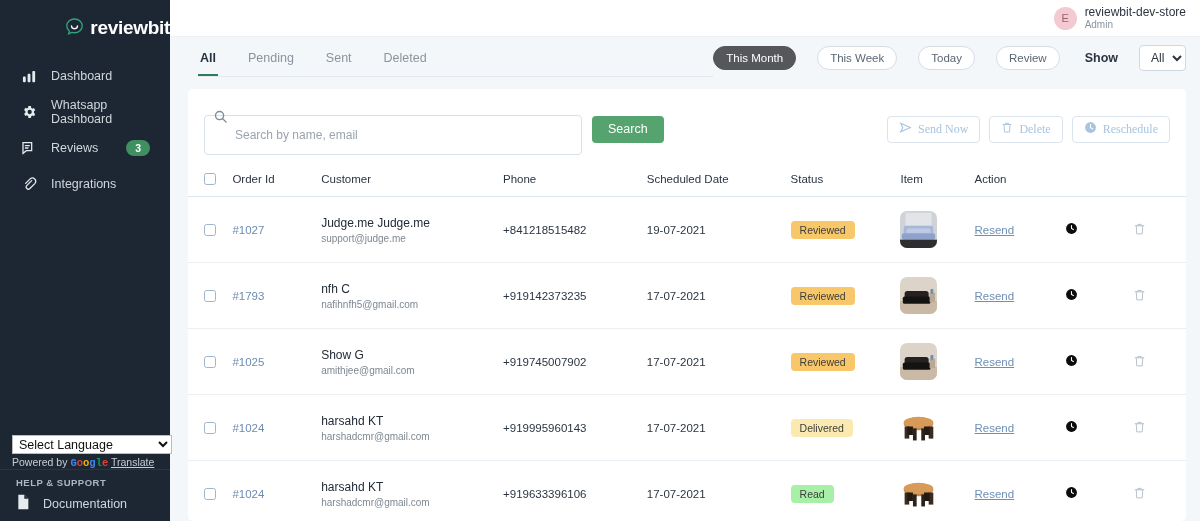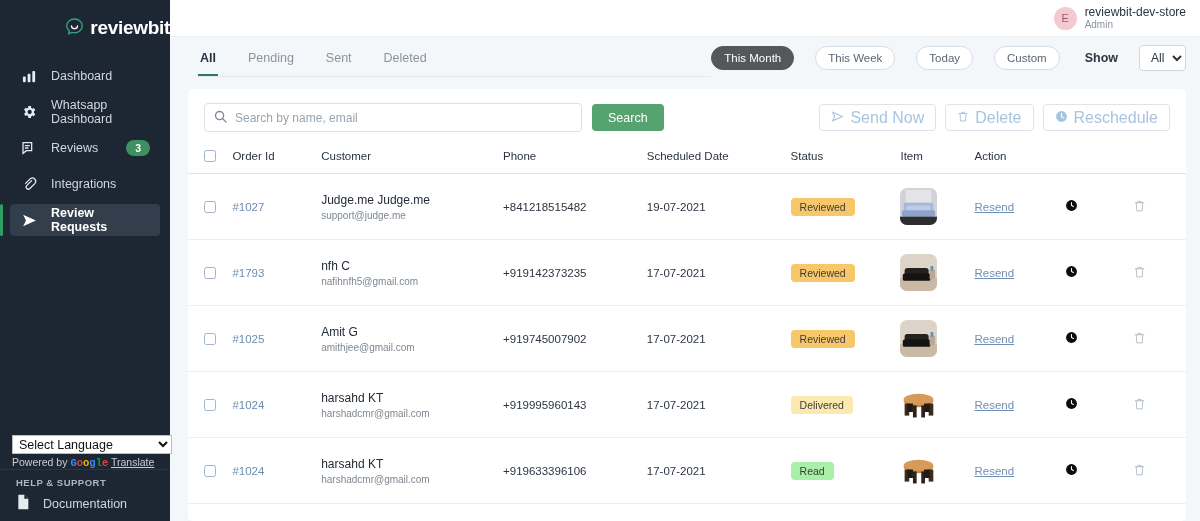--- a/index.html
+++ b/index.html
@@ -81,33 +81,33 @@
   .show-lbl { font-size: 12.5px; color: #2b3541; font-weight: bold; margin-left: 4px; }
   .show-sel {
     font-family: "Liberation Sans", sans-serif; font-size: 12px; color: #2b3541;
     border: 1px solid #cfd8e0; border-radius: 4px; background: #fff; padding: 4px 4px 4px 7px; cursor: pointer;
   }
 
   .card { background: #fff; margin: 12px 14px 0 18px; border-radius: 5px; flex: 1; display: flex; flex-direction: column; overflow: hidden; }
   .cardtop { display: flex; align-items: center; padding: 14px 16px 12px 16px; }
   .searchwrap { position: relative; width: 378px; }
   .searchinput {
-    width: 100%; height: 29px; border: 1px solid #d8e0e8; border-radius: 4px;
-    padding: 0 8px 0 30px; font-size: 12px; font-family: "Liberation Sans", sans-serif; color: #2b3541;
+    width: 100%; height: 40px; border: 1px solid #d8e0e8; border-radius: 4px;
+    padding: 0 8px 0 30px; font-size: 12px; font-family: "Liberation Sans", sans-serif; color: #2b3541; margin-top: 12px;
   }
   .searchinput::placeholder { color: #9aa4ae; }
   .search-icon { position: absolute; left: 9px; top: 6px; }
   .searchbtn {
     margin-left: 10px; background: #55a36f; color: #fff; border: none; border-radius: 4px;
     font-size: 12.5px; height: 27px; padding: 0 16px; cursor: pointer; font-family: "Liberation Sans", sans-serif;
   }
   .actions { margin-left: auto; display: flex; gap: 9px; }
   .act-btn {
     display: flex; align-items: center; gap: 6px; border: 1px solid #dbe4ec; border-radius: 4px;
-    background: #fff; color: #a8c4de; font-size: 16px; height: 27px; padding: 0 11px; cursor: pointer;
+    background: #fff; color: #a8c4de; font-size: 12px; height: 27px; padding: 0 11px; cursor: pointer; font-family: Liberation Serif, serif;
   }
 
   table { width: 100%; border-collapse: collapse; }
   thead th {
     font-size: 11.5px; color: #2b3541; font-weight: normal; text-align: left;
     padding: 6px 0 11px 0; border-bottom: 1px solid #dde5ec;
   }
   tbody td { padding: 14px 0; border-bottom: 1px solid #eaeff4; vertical-align: middle; font-size: 11.5px; color: #2b3541; }
   .c-check { width: 42px; padding-left: 16px; }
   .c-order { width: 84px; }
@@ -181,28 +181,20 @@
 
       <div class="nav-item">
         <span class="ico">
           <svg width="16" height="16" viewBox="0 0 24 24" fill="none" stroke="#e6ebf0" stroke-width="1.9" stroke-linecap="round">
             <path d="M16 7l-7.5 7.5a3.2 3.2 0 004.5 4.5L21 11a5 5 0 00-7-7l-7 7"></path>
           </svg>
         </span>
         <span>Integrations</span>
       </div>
 
-      <div class="nav-item active">
-        <span class="ico">
-          <svg width="17" height="17" viewBox="0 0 24 24" fill="#ffffff">
-            <path d="M3 4l18 8-18 8 4-8-4-8z"></path>
-          </svg>
-        </span>
-        <span>Review Requests</span>
-      </div>
     </nav>
 
     <div class="translate-box">
       <select class="gt-select">
         <option>Select Language</option>
       </select>
       <div class="gt-powered">
         <span>Powered by</span>
         <span class="gt-g"><span>G</span><span>o</span><span>o</span><span>g</span><span>l</span><span>e</span></span>
         <span class="gt-link">Translate</span>
@@ -239,21 +231,21 @@
       <div class="tabs">
         <div class="tab active">All</div>
         <div class="tab">Pending</div>
         <div class="tab">Sent</div>
         <div class="tab">Deleted</div>
       </div>
       <div class="rangebtns">
         <div class="pill active">This Month</div>
         <div class="pill">This Week</div>
         <div class="pill">Today</div>
-        <div class="pill">Custom</div>
+        <div class="pill">Review</div>
         <span class="show-lbl">Show</span>
         <select class="show-sel">
           <option>All</option>
         </select>
       </div>
     </div>
 
     <div class="card">
       <div class="cardtop">
         <div class="searchwrap">
@@ -375,21 +367,21 @@
               <td class="c-del"><span class="trash-ico"><svg width="13" height="14" viewBox="0 0 24 24" fill="none" stroke="#b7bfc7" stroke-width="1.8" stroke-linecap="round">
                     <path d="M4 6h16M9 6V3.5h6V6M6 6l1 15h10l1-15"></path>
                   </svg></span></td>
             </tr>
             <tr>
               <td class="c-check">
                 <span class="cb"></span>
               </td>
               <td class="c-order"><span class="order-link">#1025</span></td>
               <td class="c-cust">
-                <div class="cust-name">Amit G</div>
+                <div class="cust-name">Show G</div>
                 <div class="cust-mail">amithjee@gmail.com</div>
               </td>
               <td class="c-phone">+919745007902</td>
               <td class="c-date">17-07-2021</td>
               <td class="c-status"><span class="status" style="background:#f7c769">Reviewed</span></td>
               <td class="c-item">
                 <span class="thumb"><svg width="37" height="37" viewBox="0 0 40 40">
                     <rect width="40" height="40" fill="#ddd4c9"></rect>
                     <rect x="0" y="26" width="40" height="14" fill="#c9b9a5"></rect>
                     <rect x="5" y="15" width="26" height="12" rx="3" fill="#25211f"></rect>

